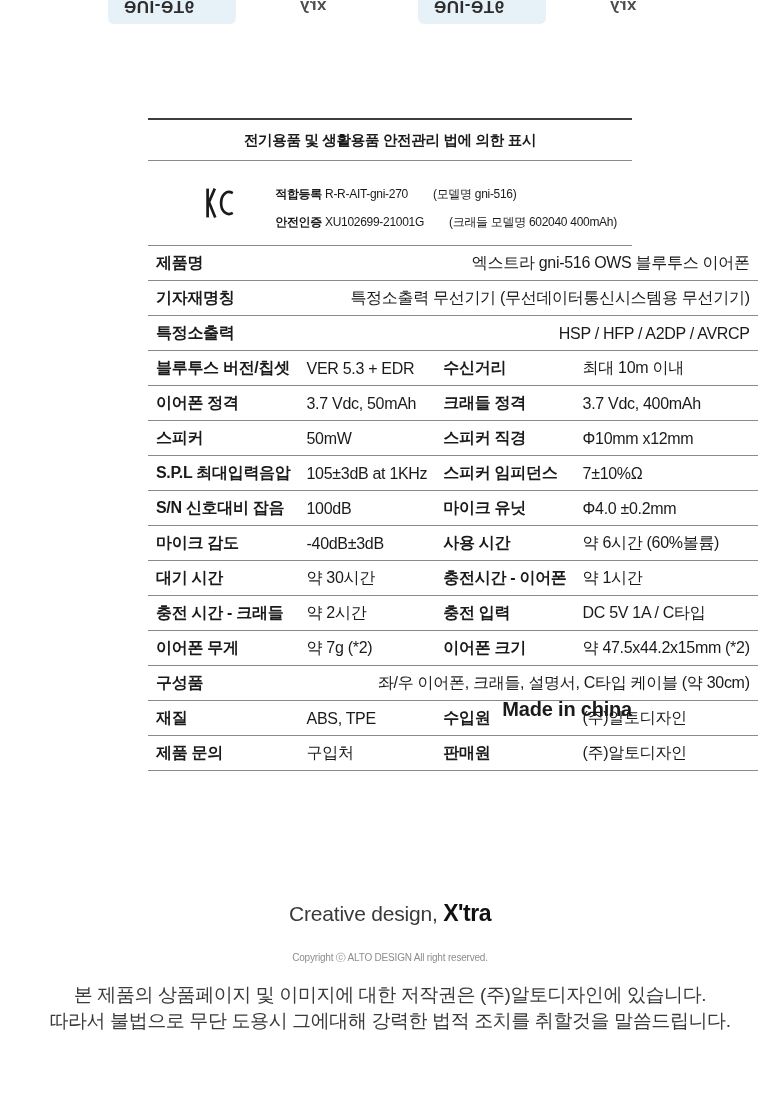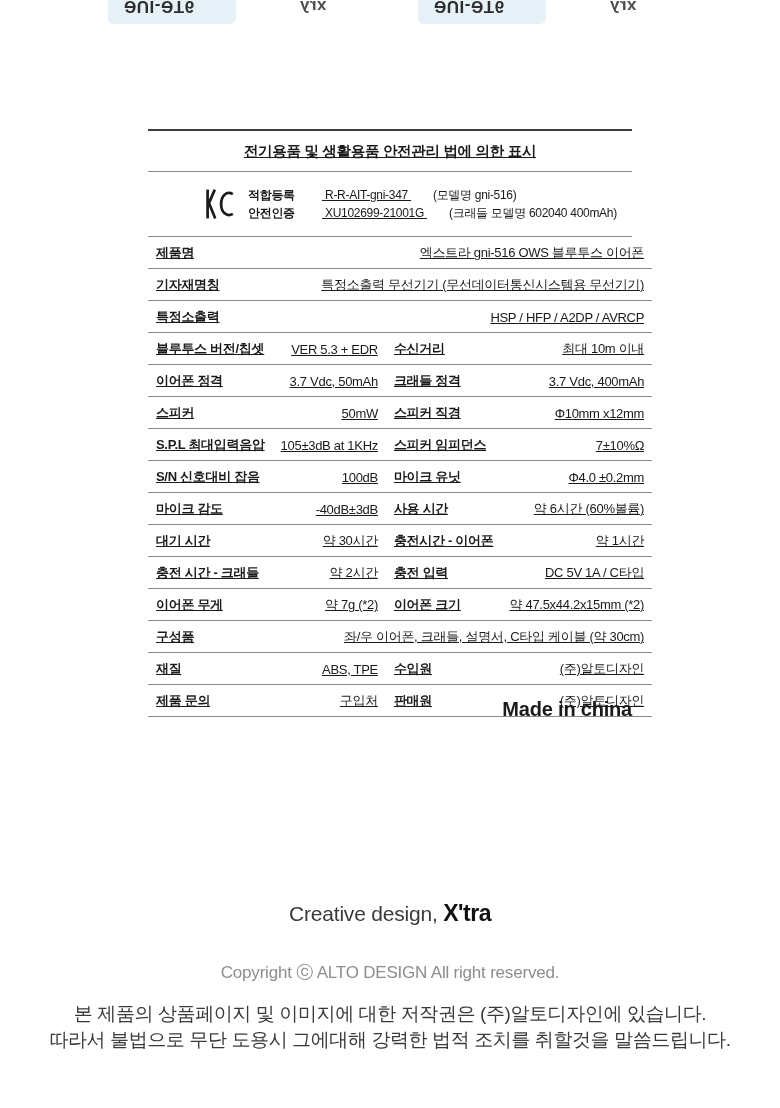--- a/index.html
+++ b/index.html
@@ -43,23 +43,22 @@
   }
   .ft-1 { left: 124px; top: -4px; }
   .ft-2 { left: 300px; top: -4px; color: #4d4d4d;}
   .ft-3 { left: 434px; top: -4px; }
   .ft-4 { left: 610px; top: -4px; color: #4d4d4d;}
 
   
   .sheet {
     position: absolute;
     left: 148px;
-    top: 129px;
+    top: 118px;
     width: 484px;
-    text-decoration: underline;
   }
   .title-rule-top {
     border-top: 2px solid #3d3d3d;
   }
   .sheet-title {
     text-align: center;
     font-size: 14.5px;
     font-weight: bold;
     padding: 11px 0 10px;
     letter-spacing: -0.3px;
@@ -85,42 +84,42 @@
   .kc-rows {
     margin-left: 44px;
     font-size: 12px;
     line-height: 18px;
     letter-spacing: -0.3px;
   }
   .kc-rows .lbl {
     font-weight: bold;
     display: inline-block;
     min-width: 74px;
+    text-align: right;
   }
   .kc-rows .val { font-weight: normal; }
-  .kc-rows .note { display: inline-block; margin-left: 22px; }
+  .kc-rows .note { display: inline-block; margin-left: 22px; margin-top: 10px; }
 
   table.spec {
     width: 100%;
     border-collapse: collapse;
-    font-size: 13px;
+    font-size: 16px;
     letter-spacing: -0.3px;
   }
   table.spec td {
     border-bottom: 1px solid #8a8a8a;
     padding: 7px 8px 6px;
     height: 15px;
   }
   td.k {
     font-weight: bold;
     width: 104px;
     white-space: nowrap;
   }
   td.v {
-    text-align: right;
     white-space: nowrap;
   }
   td.v-wide { text-align: right; }
   td.k2 {
     font-weight: bold;
     width: 104px;
     white-space: nowrap;
     padding-left: 14px;
   }
   .last-row td { border-bottom: 2px solid #3d3d3d; }
@@ -149,22 +148,22 @@
     color: #3a3a3a;
     letter-spacing: -0.2px;
   }
   .brandline .xtra {
     font-weight: bold;
     font-size: 23px;
     color: #111;
     letter-spacing: -0.5px;
   }
   .copyright {
-    margin-top: 34px;
-    font-size: 17px;
+    margin-top: 24px;
+    font-size: 10px;
     color: #8d8d8d;
     letter-spacing: -0.2px;
   }
   .legal {
     margin-top: 17px;
     font-size: 19px;
     color: #3a3a3a;
     line-height: 26px;
     letter-spacing: -0.4px;
   }
@@ -189,21 +188,21 @@
 
   <div class="kc-block">
     <svg class="kc-mark" viewBox="0 0 40 40">
       <path d="M4 4 L4 36" stroke="#1a1a1a" stroke-width="3" fill="none"></path>
       <path d="M12 4 L5.5 19 L12.5 36" stroke="#1a1a1a" stroke-width="3" fill="none"></path>
       <path d="M32 9 C25 5, 19 11, 19 20 C19 29, 25 35, 32 31" stroke="#1a1a1a" stroke-width="3" fill="none"></path>
     </svg>
     <div class="kc-rows">
       <div>
         <span class="lbl">적합등록</span>
-        <span class="val">R-R-AIT-gni-347</span>
+        <span class="val">R-R-AIT-gni-270</span>
         <span class="note">(모델명  gni-516)</span>
       </div>
       <div>
         <span class="lbl">안전인증</span>
         <span class="val">XU102699-21001G</span>
         <span class="note">(크래들 모델명 602040 400mAh)</span>
       </div>
     </div>
   </div>
 

